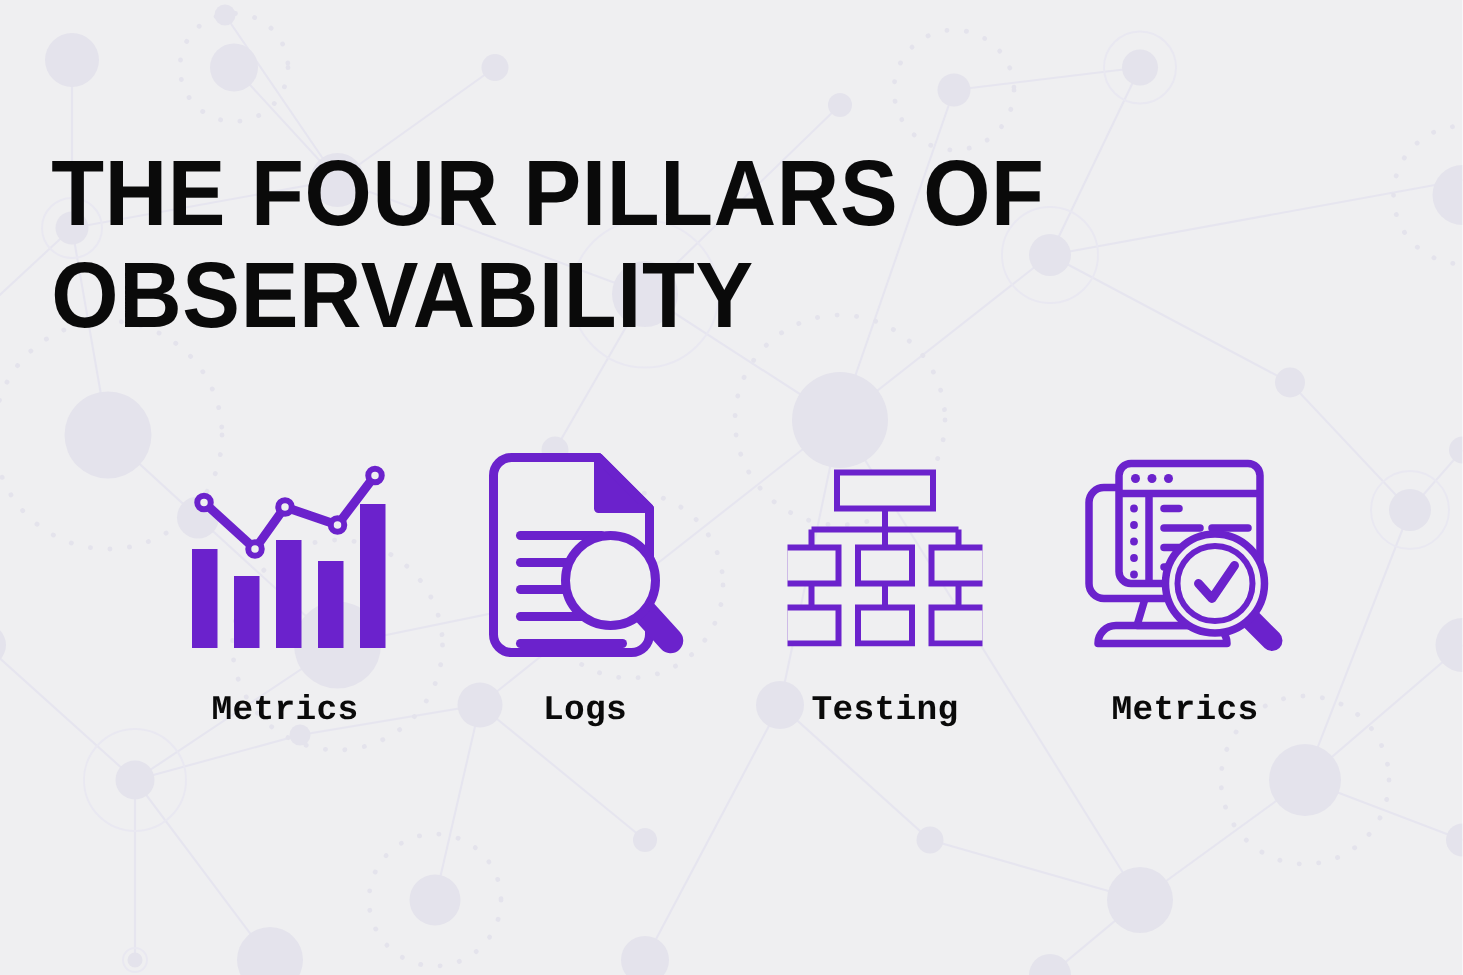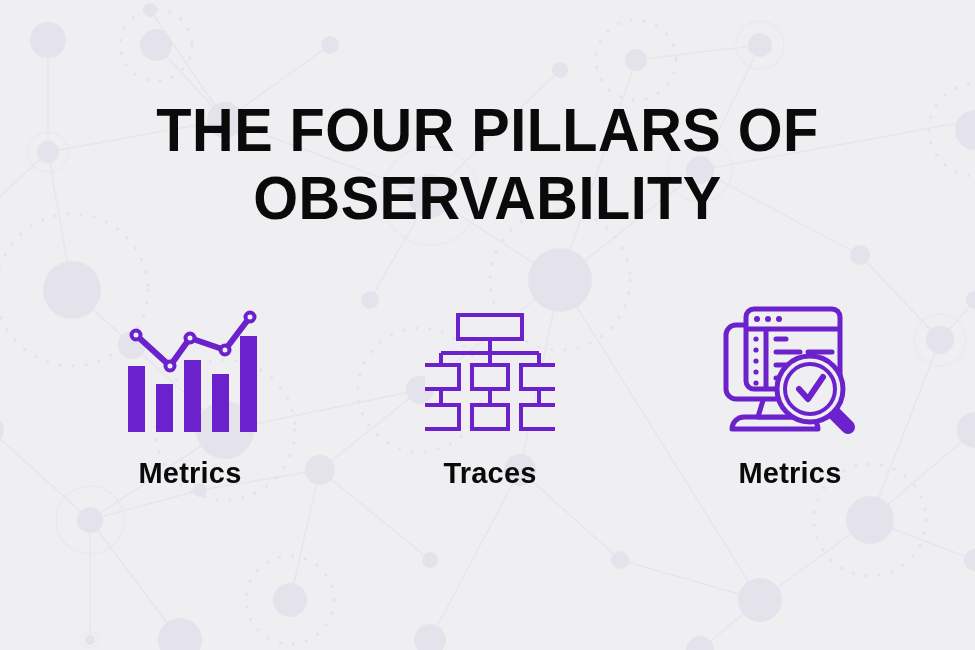--- a/index.html
+++ b/index.html
@@ -21,21 +21,20 @@
     left: 0; top: 0;
     width: 975px;
     height: 650px;
     pointer-events: none;
   }
   .title-block {
     position: absolute;
     left: 0;
     top: 96px;
     width: 975px;
-    text-align: center;
     z-index: 3;
   }
   .title-line {
     display: block;
     color: #0a0a0a;
     font-family: "Liberation Sans", "DejaVu Sans", sans-serif;
     font-weight: bold;
     font-size: 62px;
     line-height: 68px;
     letter-spacing: 0.5px;
@@ -63,23 +62,23 @@
   }
   .pillar-icon {
     height: 150px;
     display: flex;
     align-items: center;
     justify-content: center;
   }
   .pillar-label {
     margin-top: 14px;
     color: #0a0a0a;
-    font-family: Liberation Sans, sans-serif;
+    font-family: Liberation Mono, monospace;
     font-weight: bold;
-    font-size: 29px;
+    font-size: 23px;
     line-height: 26px;
     letter-spacing: 0.2px;
     white-space: nowrap;
   }
 </style>
 </head>
 <body>
 
 <div class="canvas">
 
@@ -215,20 +214,43 @@
             <circle cx="50" cy="62" r="4.5"></circle>
             <circle cx="70" cy="34" r="4.5"></circle>
             <circle cx="105" cy="46" r="4.5"></circle>
             <circle cx="130" cy="13" r="4.5"></circle>
           </g>
         </svg>
       </div>
       <div class="pillar-label">Metrics</div>
     </div>
 
+    <div class="pillar">
+      <div class="pillar-icon">
+        <svg width="135" height="140" viewBox="0 0 135 140" xmlns="http://www.w3.org/2000/svg">
+
+          <path d="M6 16 a12 12 0 0 1 12 -12 h58 l34 34 v84 a12 12 0 0 1 -12 12 h-80 a12 12 0 0 1 -12 -12 z" fill="#efeff1" stroke="#6b22cc" stroke-width="6" stroke-linejoin="round"></path>
+
+          <path d="M76 4 l34 34 h-34 z" fill="#6b22cc" stroke="#6b22cc" stroke-width="6" stroke-linejoin="round"></path>
+
+          <g stroke="#6b22cc" stroke-width="6" stroke-linecap="round">
+            <line x1="24" y1="56" x2="78" y2="56"></line>
+            <line x1="24" y1="74" x2="92" y2="74"></line>
+            <line x1="24" y1="92" x2="92" y2="92"></line>
+            <line x1="24" y1="110" x2="92" y2="110"></line>
+            <line x1="24" y1="128" x2="92" y2="128"></line>
+          </g>
+
+          <line x1="104" y1="104" x2="124" y2="126" stroke="#6b22cc" stroke-width="17" stroke-linecap="round"></line>
+
+          <circle cx="84" cy="86" r="30" fill="#efeff1" stroke="#6b22cc" stroke-width="6"></circle>
+        </svg>
+      </div>
+      <div class="pillar-label">Logs</div>
+    </div>
 
     <div class="pillar">
       <div class="pillar-icon">
         <svg width="130" height="120" viewBox="0 0 130 120" xmlns="http://www.w3.org/2000/svg">
           <g stroke="#6b22cc" stroke-width="4" fill="none">
             <line x1="65" y1="28" x2="65" y2="42"></line>
             <line x1="16" y1="42" x2="114" y2="42"></line>
             <line x1="16" y1="42" x2="16" y2="54"></line>
             <line x1="65" y1="42" x2="65" y2="54"></line>
             <line x1="114" y1="42" x2="114" y2="54"></line>
@@ -240,21 +262,21 @@
             <rect x="33" y="4" width="64" height="24"></rect>
             <rect x="-2" y="54" width="36" height="24"></rect>
             <rect x="47" y="54" width="36" height="24"></rect>
             <rect x="96" y="54" width="36" height="24"></rect>
             <rect x="-2" y="94" width="36" height="24"></rect>
             <rect x="47" y="94" width="36" height="24"></rect>
             <rect x="96" y="94" width="36" height="24"></rect>
           </g>
         </svg>
       </div>
-      <div class="pillar-label">Traces</div>
+      <div class="pillar-label">Testing</div>
     </div>
 
     <div class="pillar">
       <div class="pillar-icon">
         <svg width="140" height="140" viewBox="0 0 140 140" xmlns="http://www.w3.org/2000/svg">
 
           <path d="M12 128 a12 12 0 0 1 12 -12 h62 a12 12 0 0 1 12 12 z" fill="#efeff1" stroke="#6b22cc" stroke-width="5" stroke-linejoin="round"></path>
           <path d="M44 96 l-6 20 h42 l-6 -20 z" fill="#efeff1" stroke="#6b22cc" stroke-width="5" stroke-linejoin="round"></path>
 
           <rect x="6" y="24" width="94" height="74" rx="10" fill="#efeff1" stroke="#6b22cc" stroke-width="5"></rect>

